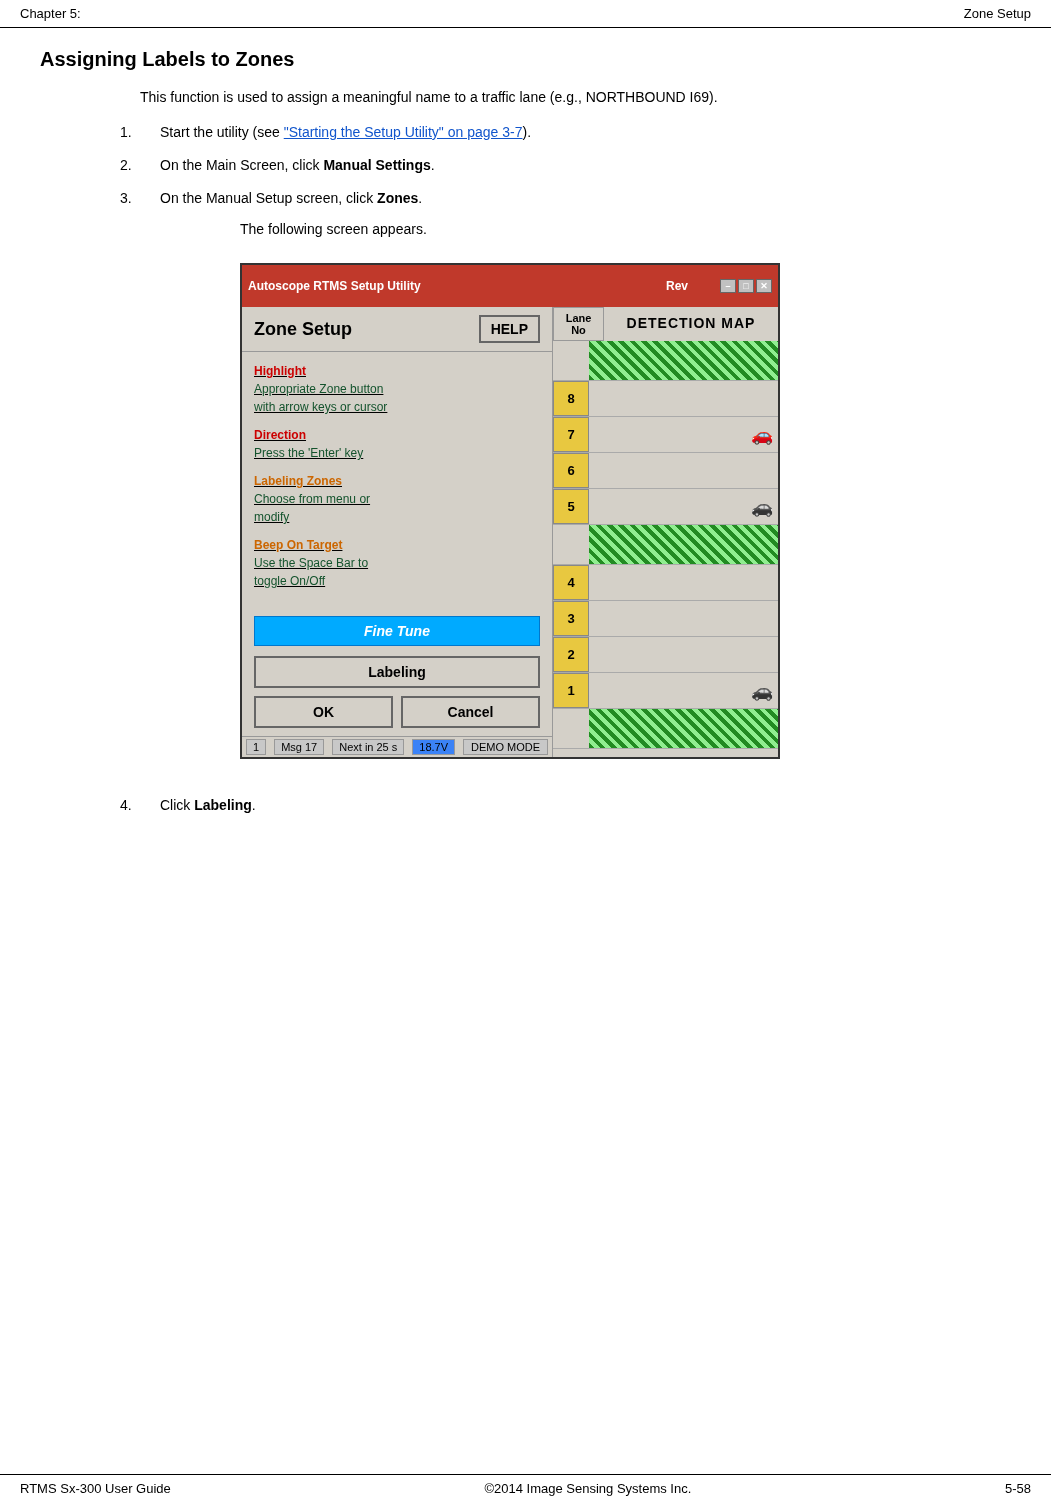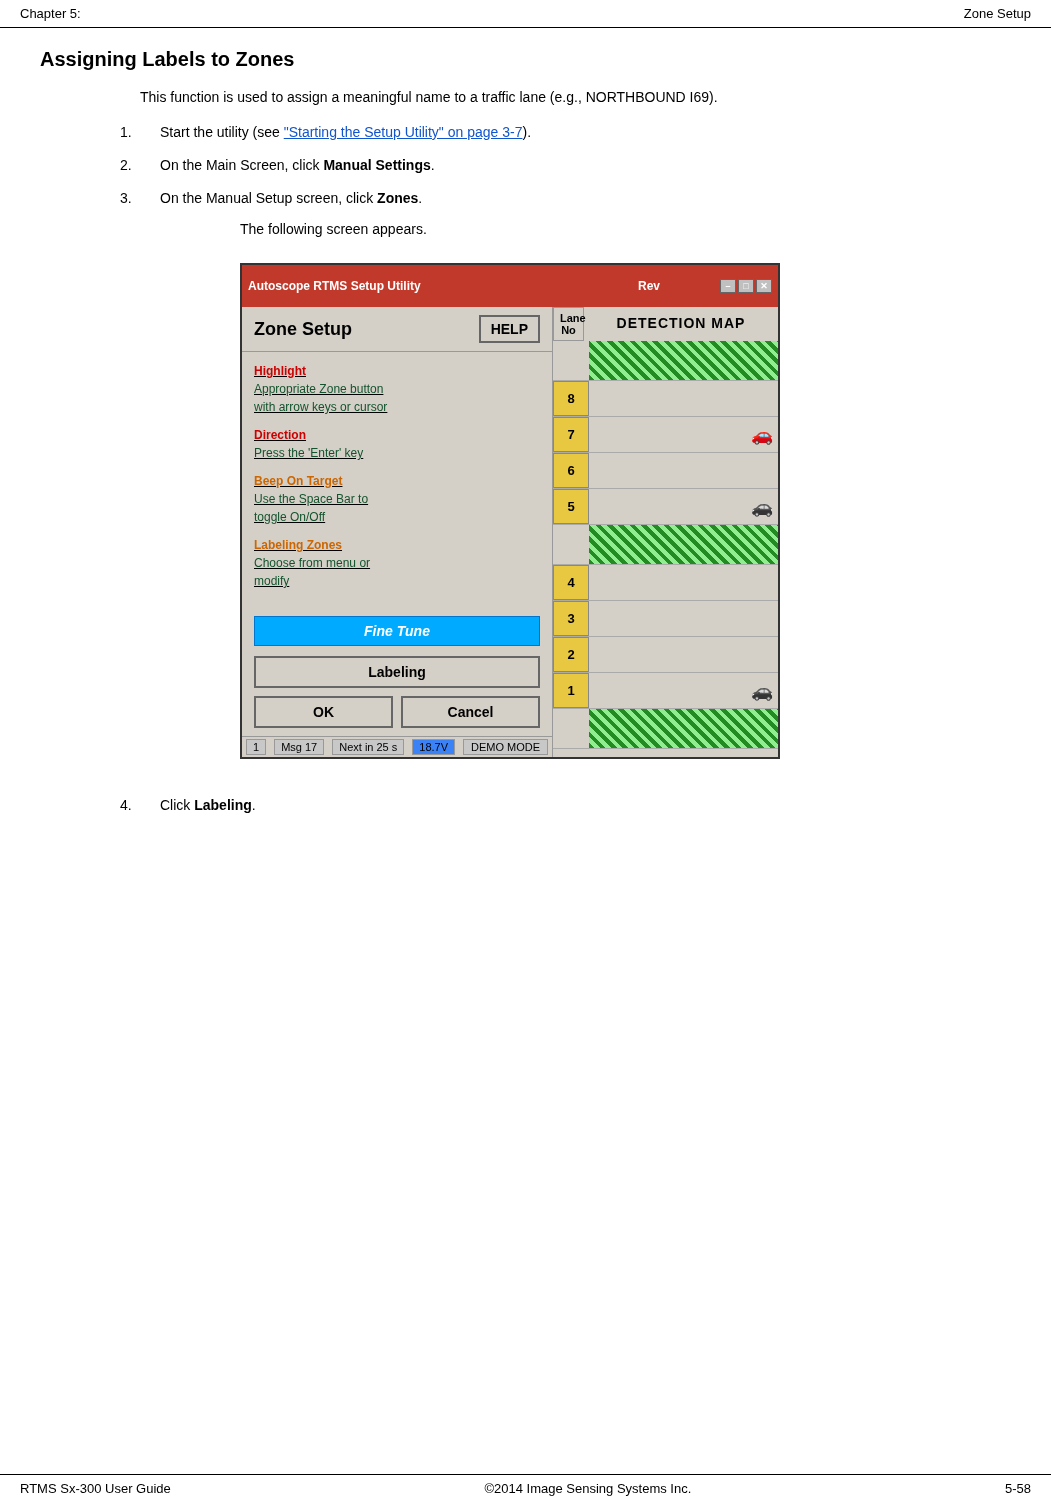--- a/index.html
+++ b/index.html
@@ -267,21 +267,21 @@
       background: #d4d0c8;
       display: flex;
       align-items: stretch;
     }
 
     .lane-no-box {
       border: 1px solid #999;
       padding: 4px 6px;
       font-size: 11px;
       text-align: center;
-      width: 31px;
+      width: 51px;
       font-weight: bold;
     }
 
     .detection-map-title {
       flex: 1;
       text-align: center;
       font-size: 14px;
       font-weight: bold;
       padding: 8px;
       letter-spacing: 1px;
@@ -382,21 +382,21 @@
 
     
     <div class="screen-note">The following screen appears.</div>
 
     
     <div class="dialog-wrapper">
       <div class="dialog">
 
         <div class="dialog-titlebar">
           <span>Autoscope RTMS Setup Utility</span>
-          <div style="display:flex; align-items:center; gap:60px;">
+          <div style="display:flex; align-items:center; gap:32px;">
             <span>Rev</span>
             <div class="dialog-titlebar-buttons">
               <div class="titlebar-btn">–</div>
               <div class="titlebar-btn">□</div>
               <div class="titlebar-btn">✕</div>
             </div>
           </div>
         </div>
 
         <div class="dialog-body">
@@ -415,27 +415,27 @@
                 <div class="instr-text">Appropriate Zone button<br>with arrow keys or cursor</div>
               </div>
 
 
               <div class="instr-section">
                 <div class="instr-label red">Direction</div>
                 <div class="instr-text">Press the 'Enter' key</div>
               </div>
 
               <div class="instr-section">
+                <div class="instr-label orange" style="color:#cc6600;">Labeling Zones</div>
+                <div class="instr-text">Choose from menu or<br>modify</div>
+              </div>
+
+              <div class="instr-section">
                 <div class="instr-label orange" style="color:#cc6600;">Beep On Target</div>
                 <div class="instr-text">Use the Space Bar to<br>toggle On/Off</div>
-              </div>
-
-              <div class="instr-section">
-                <div class="instr-label orange" style="color:#cc6600;">Labeling Zones</div>
-                <div class="instr-text">Choose from menu or<br>modify</div>
               </div>
 
             </div>
 
             <button class="fine-tune-btn">Fine Tune</button>
             <button class="labeling-btn">Labeling</button>
 
             <div class="ok-cancel-row">
               <button class="ok-btn">OK</button>
               <button class="cancel-btn">Cancel</button>

